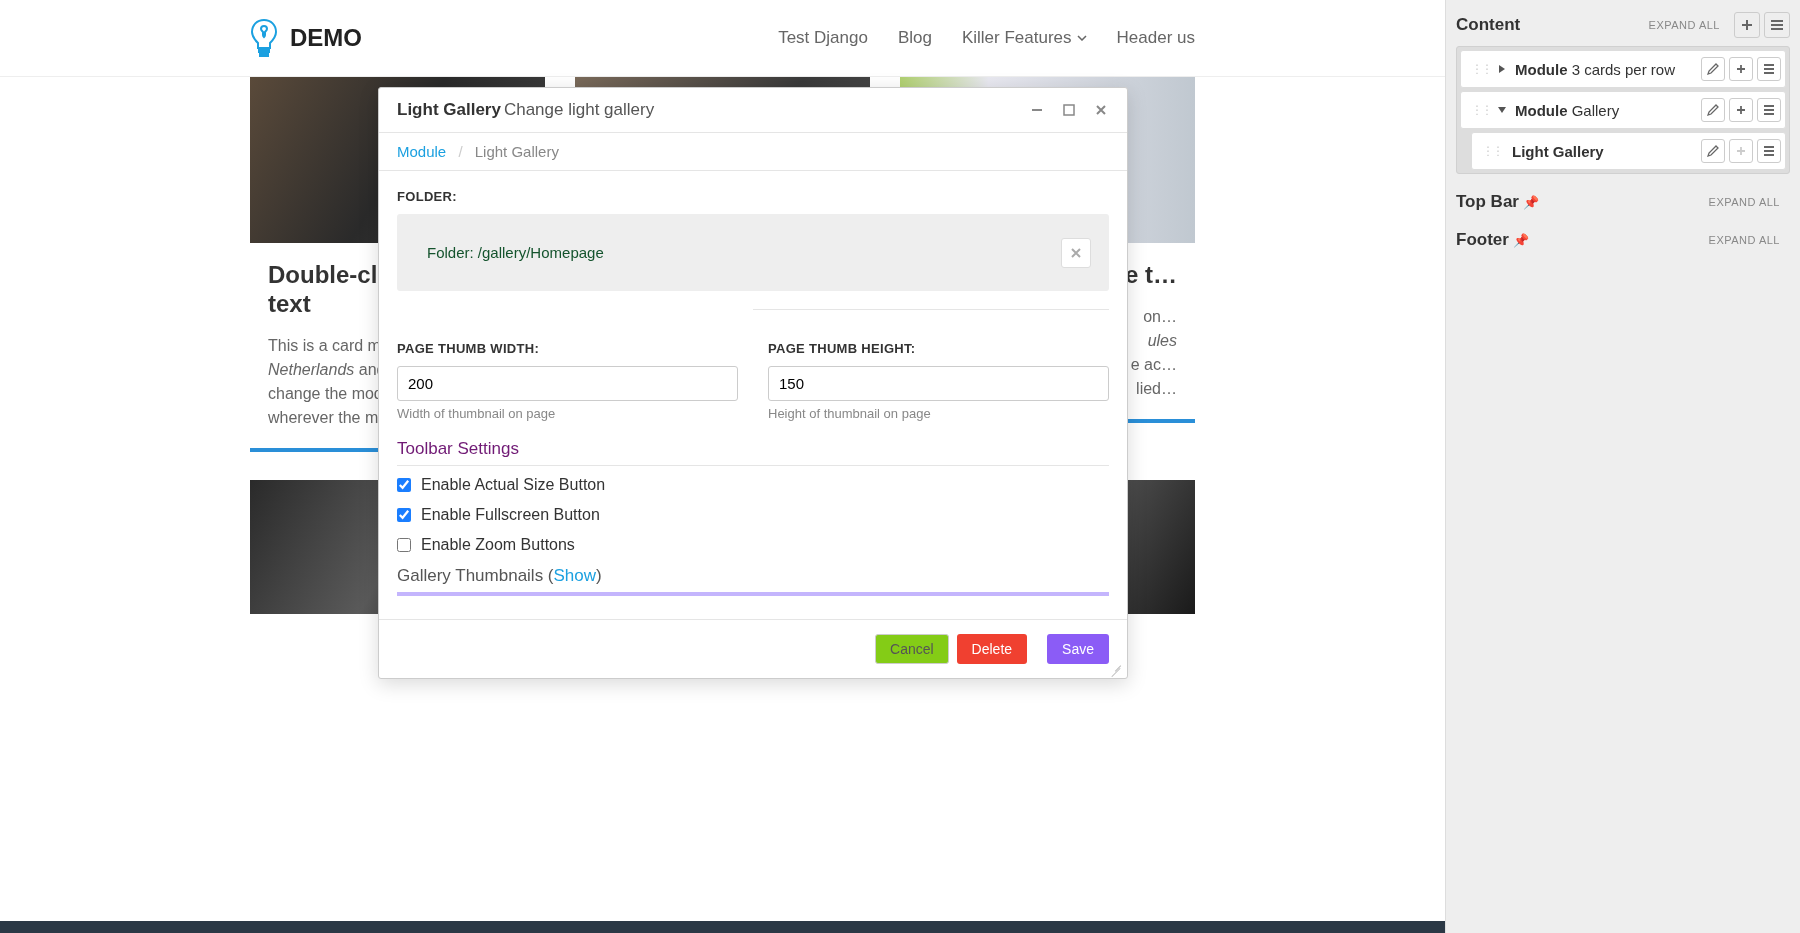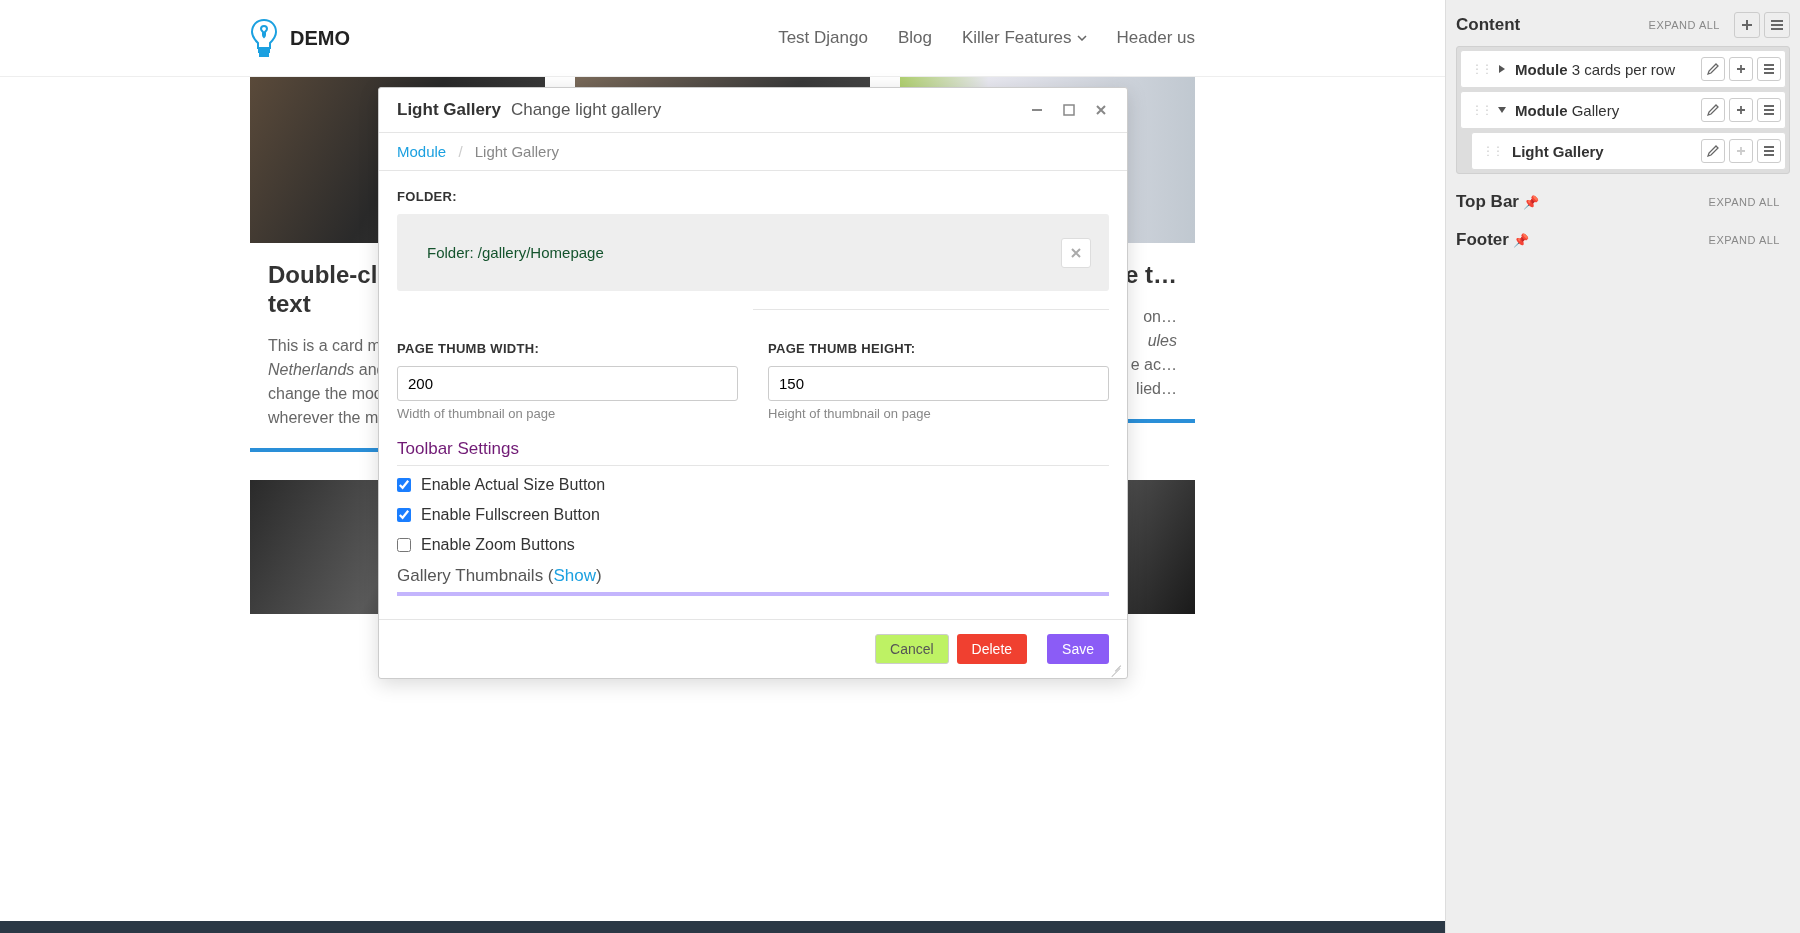--- a/index.html
+++ b/index.html
@@ -6,21 +6,21 @@
 body { font-family: -apple-system, BlinkMacSystemFont, "Segoe UI", Helvetica, Arial, sans-serif; font-size: 14px; color: #333; background: #fff; }
 
 
 .page-wrap { display: flex; width: 100%; height: 933px; }
 .main-area { flex: 1; position: relative; overflow: hidden; }
 .sidebar { width: 355px; background: #eee; border-left: 1px solid #ddd; padding: 12px 10px; }
 
 
 .topnav { display: flex; align-items: center; padding: 18px 250px 18px 250px; border-bottom: 1px solid #eee; }
 .logo-wrap { display: flex; align-items: center; gap: 12px; }
-.logo-text { font-size: 20px; font-weight: 600; color: #222; }
+.logo-text { font-size: 24px; font-weight: 600; color: #222; }
 .nav-links { margin-left: auto; display: flex; gap: 30px; align-items: center; }
 .nav-link { color: #666; font-size: 17px; cursor: pointer; display: flex; align-items: center; gap: 5px; }
 
 
 .bg-content { padding: 0 250px; }
 .card-row { display: flex; gap: 30px; margin-bottom: 28px; }
 .card { flex: 1; background: #fff; }
 .card-img { height: 166px; background: linear-gradient(135deg, #7a6a5a 0%, #3a3a3a 50%, #555 100%); position: relative; overflow: hidden; }
 .card-img.conf { background: linear-gradient(120deg,#5a4a3a 0%, #2a2a2a 50%, #444 100%); }
 .card-img.flowers { background: linear-gradient(90deg, #b0d070 0%, #e8e8f0 30%, #c0c8d0 100%); }
@@ -32,21 +32,21 @@
 .card-accent { height: 4px; background: #2a8fd8; }
 .card-row2 .card-img { height: 134px; }
 
 
 .page-footer { position: absolute; bottom: 0; left: 0; right: 0; height: 12px; background: #2b3845; }
 
 
 .modal { position: absolute; left: 378px; top: 87px; width: 750px; background: #fff; border: 1px solid #ccc; border-radius: 3px; box-shadow: 0 5px 20px rgba(0,0,0,0.15); }
 .modal-header { display: flex; align-items: center; padding: 12px 18px; border-bottom: 1px solid #e5e5e5; }
 .modal-title-strong { font-weight: 700; font-size: 17px; color: #333; }
-.modal-title-sub { font-size: 17px; color: #555; margin-left: 10px; }
+.modal-title-sub { font-size: 17px; color: #555; margin-left: 3px; }
 .modal-win-controls { margin-left: auto; display: flex; gap: 16px; }
 .win-ctrl { width: 16px; height: 16px; cursor: pointer; color: #888; display: flex; align-items: center; justify-content: center; }
 .breadcrumb { padding: 10px 18px; border-bottom: 1px solid #e5e5e5; font-size: 15px; }
 .breadcrumb a { color: #1ba0e0; text-decoration: none; }
 .breadcrumb .sep { color: #ccc; margin: 0 8px; }
 .breadcrumb .cur { color: #888; }
 
 .modal-body { padding: 18px; }
 .form-label { font-weight: 700; font-size: 13px; color: #333; text-transform: uppercase; letter-spacing: 0.3px; margin-bottom: 10px; display: block; }
 .folder-box { background: #eee; border-radius: 3px; padding: 30px; position: relative; margin-bottom: 18px; }
@@ -63,21 +63,21 @@
 .section-heading { font-size: 17px; color: #701a75; font-weight: 400; margin-bottom: 10px; padding-bottom: 6px; border-bottom: 1px solid #e5e5e5; }
 .check-row { display: flex; align-items: center; gap: 10px; margin-bottom: 12px; }
 .check-row label { font-size: 16px; color: #333; }
 .checkbox { width: 14px; height: 14px; accent-color: #1a7eff; }
 
 .gallery-thumbs { font-size: 17px; color: #555; padding-bottom: 6px; border-bottom: 4px solid #c4b5fd; margin-bottom: 5px; }
 .gallery-thumbs a { color: #1ba0e0; text-decoration: none; }
 
 .modal-footer { padding: 14px 18px; display: flex; justify-content: flex-end; gap: 8px; border-top: 1px solid #e5e5e5; position: relative; }
 .btn { padding: 6px 14px; border-radius: 3px; font-size: 14px; cursor: pointer; border: 1px solid transparent; }
-.btn-cancel { background: #bef264; border-color: #ccc; color: #555; }
+.btn-cancel { background: #84cc16; border-color: #ccc; color: #555; }
 .btn-delete { background: #f04030; color: #fff; }
 .btn-save { background: #8b5cf6; color: #fff; margin-left: 12px; }
 .resize-grip { position: absolute; right: 4px; bottom: 4px; width: 12px; height: 12px; cursor: nwse-resize; }
 .resize-grip::before, .resize-grip::after { content: ''; position: absolute; background: #bbb; }
 .resize-grip::before { right: 1px; bottom: 5px; width: 8px; height: 1px; transform: rotate(-45deg); }
 .resize-grip::after { right: 1px; bottom: 1px; width: 12px; height: 1px; transform: rotate(-45deg); }
 
 
 .sb-section { margin-bottom: 18px; }
 .sb-head { display: flex; align-items: center; margin-bottom: 8px; }

